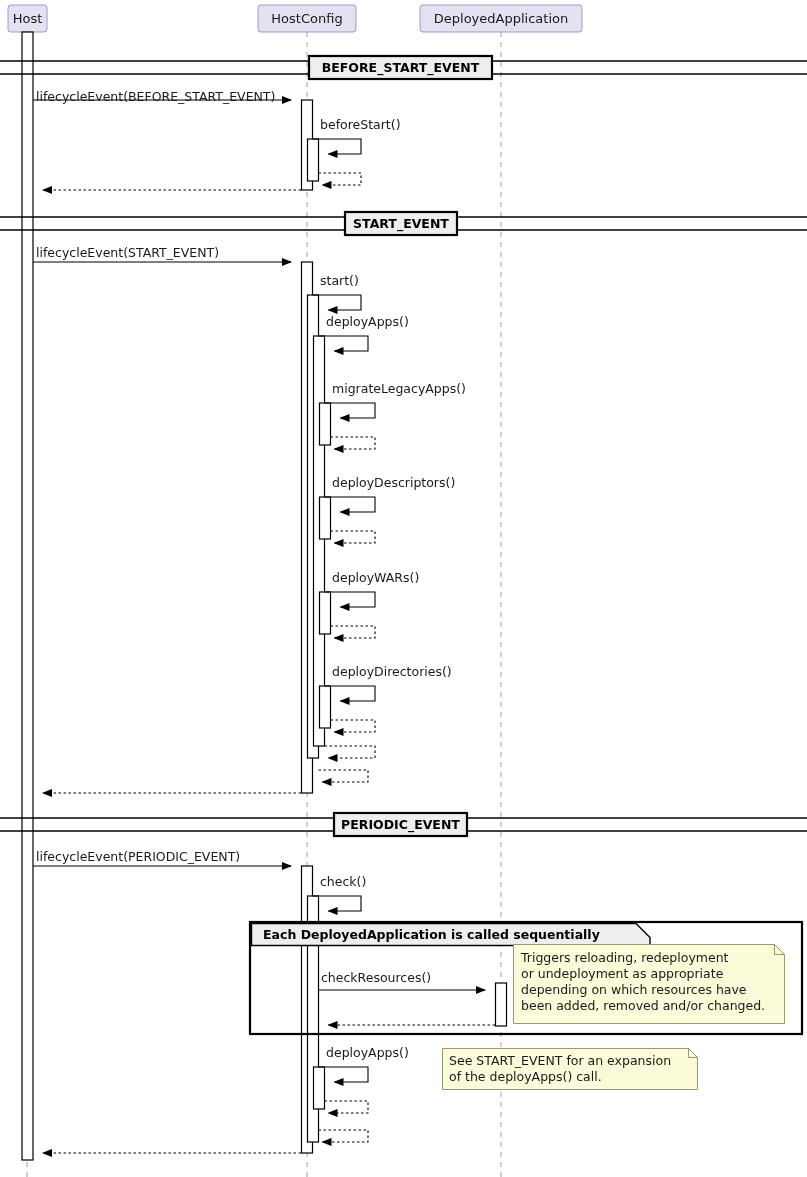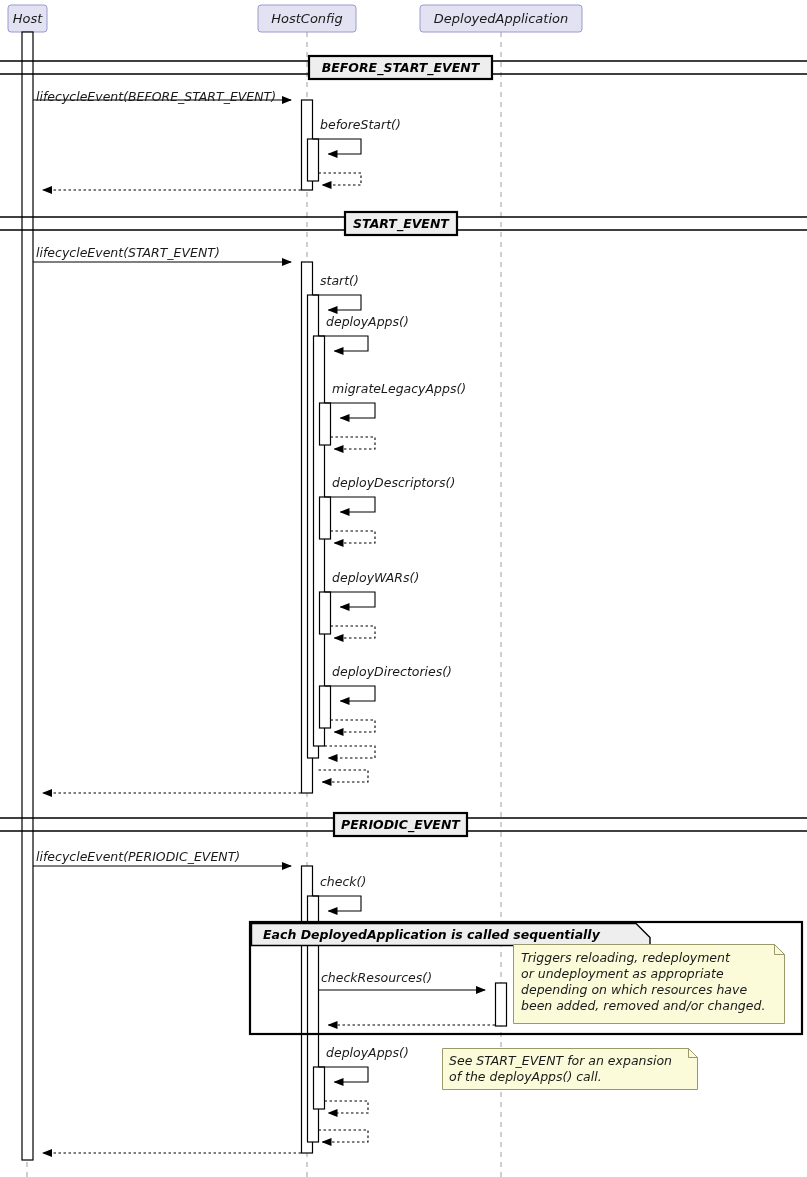--- a/index.html
+++ b/index.html
@@ -10,21 +10,20 @@
   body {
     width: 807px;
     height: 1177px;
     font-family: "DejaVu Sans", sans-serif;
     overflow: hidden;
   }
   #diagram-root {
     position: relative;
     width: 729px;
     height: 1177px;
-    font-style: italic;
   }
   svg.seq {
     display: block;
     width: 807px;
     height: 1177px;
   }
   .participant-box {
     fill: #E2E2F2;
     stroke: #9A9ACA;
     stroke-width: 1;

